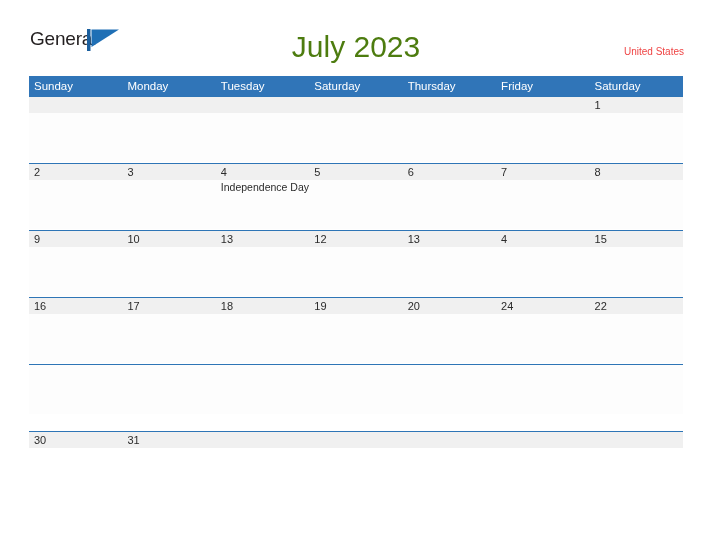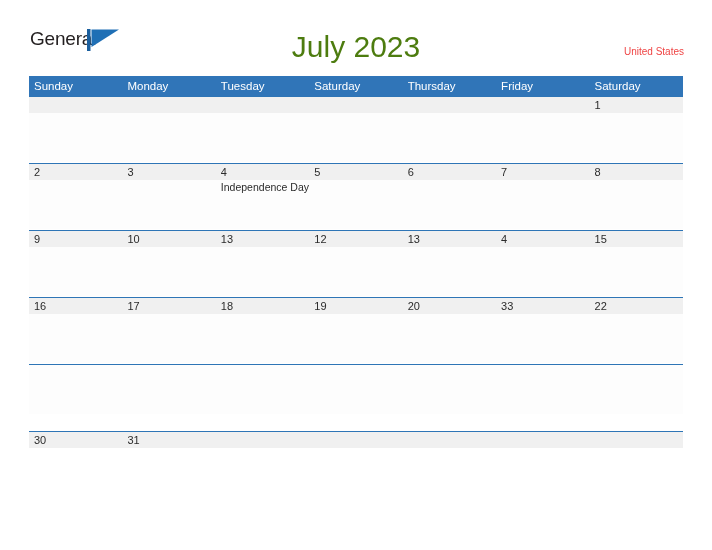--- a/index.html
+++ b/index.html
@@ -251,21 +251,21 @@
     </div>
   </div>
 
   <div class="week-row">
     <div class="daynum-band">
       <div class="day-cell">16</div>
       <div class="day-cell">17</div>
       <div class="day-cell">18</div>
       <div class="day-cell">19</div>
       <div class="day-cell">20</div>
-      <div class="day-cell">33</div>
+      <div class="day-cell">24</div>
       <div class="day-cell">22</div>
     </div>
     <div class="body-band">
       <div class="event-cell"></div>
       <div class="event-cell"></div>
       <div class="event-cell"></div>
       <div class="event-cell"></div>
       <div class="event-cell"></div>
       <div class="event-cell"></div>
       <div class="event-cell"></div>

